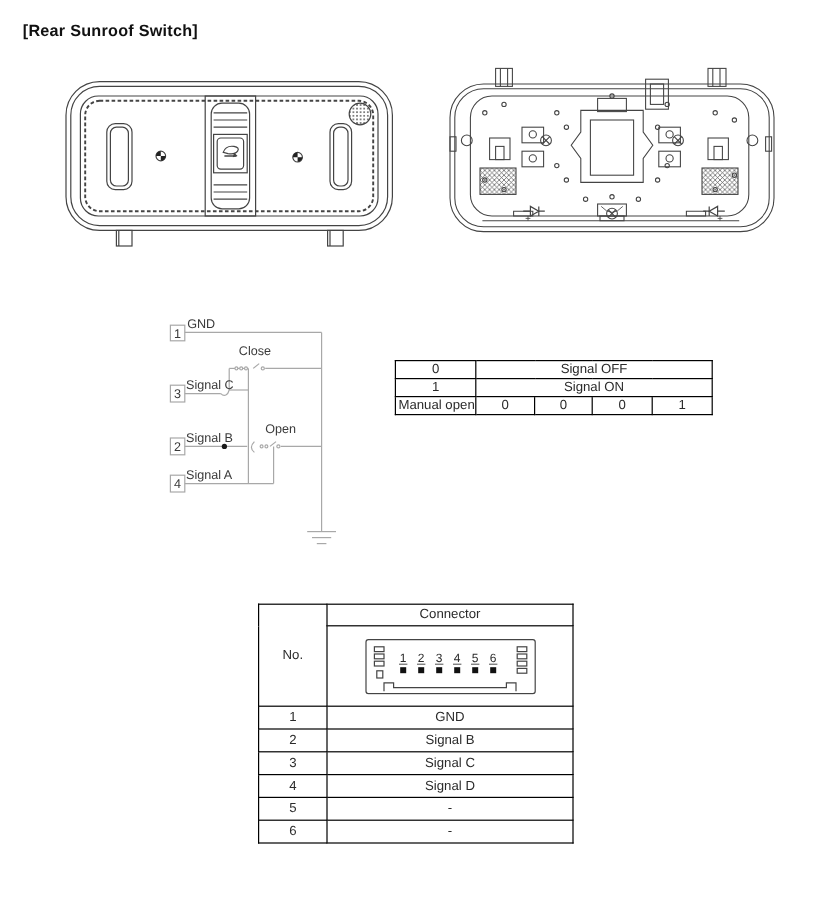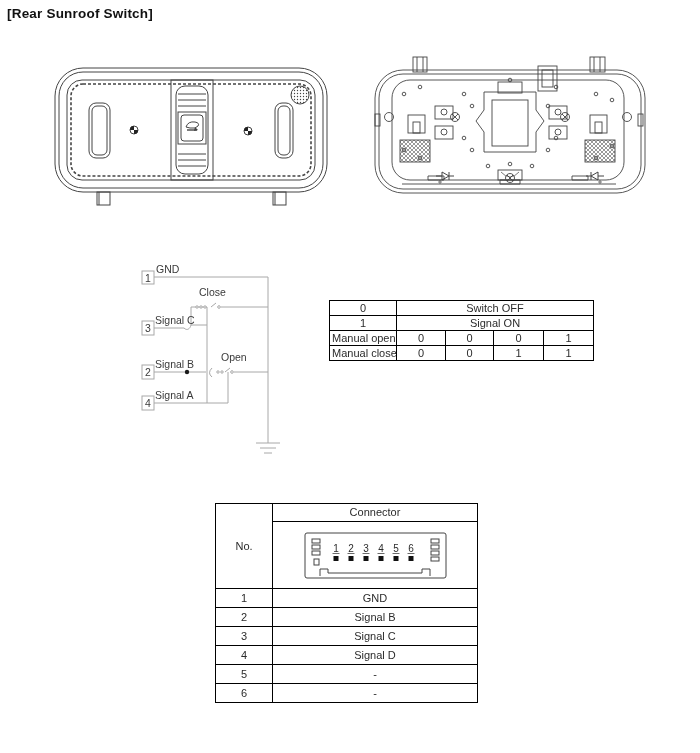--- a/index.html
+++ b/index.html
@@ -1,18 +1,18 @@
 <!DOCTYPE html>
 <html><head>
 <meta charset="utf-8">
 <style>
   html,body{margin:0;padding:0;background:#fff;}
   body{width:700px;height:753px;font-family:"Liberation Sans",sans-serif;color:#222;}
   .page{position:relative;width:700px;height:753px;background:#fff;overflow:hidden;}
-  .page-title{position:absolute;left:7px;top:6px;margin:0;font-size:13.5px;font-weight:bold;color:#111;letter-spacing:.2px;}
+  .page-title{position:absolute;left:7px;top:6px;margin:12px;font-size:13.5px;font-weight:bold;color:#111;letter-spacing:.2px;}
   .front-svg{position:absolute;left:50px;top:56px;}
   .rear-svg{position:absolute;left:368px;top:54px;}
   .circuit-svg{position:absolute;left:135px;top:260px;}
   
   table{border-collapse:collapse;table-layout:fixed;background:#fff;}
   td,th{border:1px solid #000;font-size:11px;font-weight:normal;text-align:center;vertical-align:middle;padding:0 2px;line-height:13px;color:#2b2b2b;white-space:nowrap;overflow:hidden;}
   .truth-table{position:absolute;left:329px;top:300px;width:264px;}
   .truth-table td,.truth-table th{height:14px;}
   .conn-table{position:absolute;left:215px;top:503px;width:262px;}
   .conn-table td{height:18px;text-align:center;}
@@ -243,38 +243,31 @@
     <colgroup>
         <col style="width:67px">
         <col style="width:49px">
         <col style="width:48px">
         <col style="width:50px">
         <col style="width:50px">
       </colgroup>
     <tbody>
         <tr>
       <td>0</td>
-      <td colspan="4">Switch OFF</td>
+      <td colspan="4">Signal OFF</td>
     </tr>
     <tr>
       <td>1</td>
       <td colspan="4">Signal ON</td>
     </tr>
     <tr>
       <td>Manual open</td>
       <td>0</td>
       <td>0</td>
       <td>0</td>
-      <td>1</td>
-    </tr>
-    <tr>
-      <td>Manual close</td>
-      <td>0</td>
-      <td>0</td>
-      <td>1</td>
       <td>1</td>
     </tr>
   </tbody>
     </table>
 
   <table class="conn-table">
     <colgroup>
         <col style="width:57px">
         <col style="width:205px">
       </colgroup>

